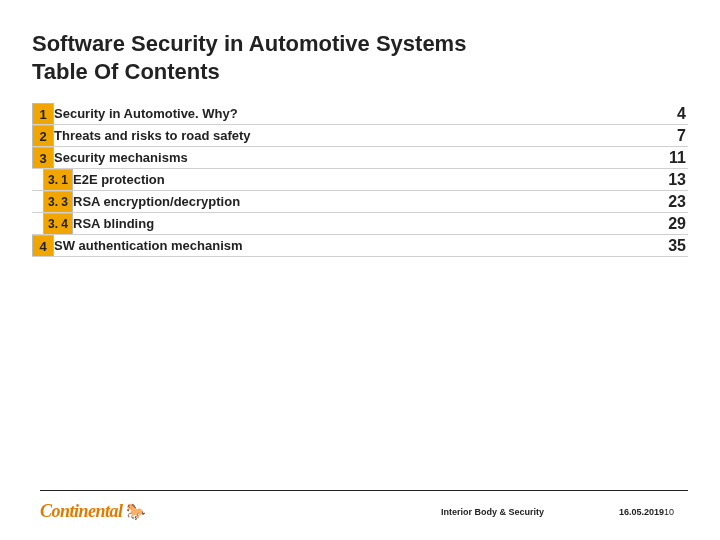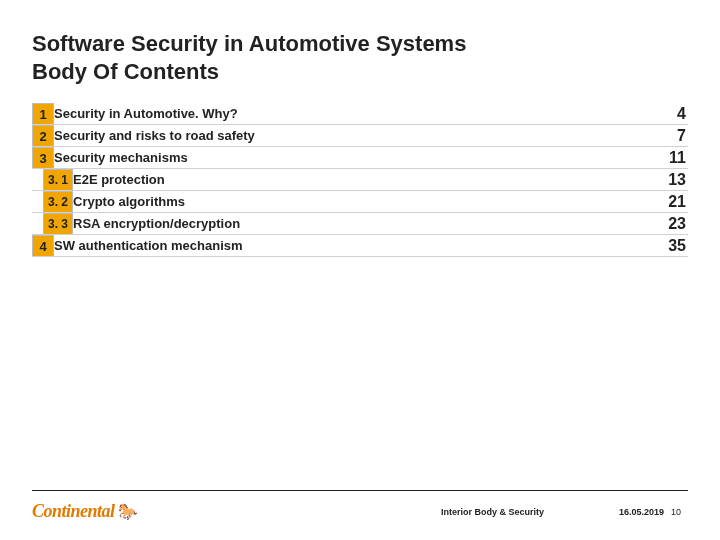--- a/index.html
+++ b/index.html
@@ -8,80 +8,80 @@
   .title-block { margin-bottom: 18px; }
   .title { font-size: 22px; font-weight: bold; color: #222; line-height: 1.25; }
   .toc { }
   .row { display: flex; align-items: stretch; border-bottom: 1px solid #d0d0d0; min-height: 22px; }
   .numcell { background: #f0a500; color: #222; font-weight: bold; font-size: 13px; display: flex; align-items: center; justify-content: center; border: 1px solid #bbb; border-bottom: none; }
   .numcell.top { width: 22px; }
   .gap-before-sub { width: 11px; }
   .numcell.sub { width: 30px; font-size: 12px; text-align: right; }
   .label { flex: 1; font-size: 13px; font-weight: bold; padding-left: 0; display: flex; align-items: center; }
   .page { width: 42px; font-size: 16px; font-weight: bold; display: flex; align-items: center; justify-content: flex-end; padding-right: 2px; }
-  .footer { position: absolute; left: 32px; right: 32px; bottom: 18px; }
+  .footer { position: absolute; left: 40px; right: 32px; bottom: 18px; }
   .rule { height: 1px; background: #222; margin-bottom: 10px; }
   .footrow { display: flex; align-items: center; font-size: 9px; color: #222; }
   .logo { display: flex; align-items: center; font-family: Georgia, 'Times New Roman', serif; font-weight: bold; font-style: italic; font-size: 18px; color: #e07b00; letter-spacing: -0.5px; }
   .horse { margin-left: 4px; font-style: normal; font-size: 16px; color: #e07b00; }
   .foot-center { flex: 1; text-align: right; font-weight: bold; font-size: 9px; }
   .foot-date { width: 120px; text-align: right; font-weight: bold; font-size: 9px; }
-  .foot-page { width: 24px; text-align: center; font-size: 9px; }
+  .foot-page { width: 24px; text-align: left; font-size: 9px; }
 </style>
 </head>
 <body>
 
 <div class="slide">
 
   <div class="title-block">
     <div class="title">Software Security in Automotive Systems</div>
-    <div class="title">Body Of Contents</div>
+    <div class="title">Table Of Contents</div>
   </div>
 
   <div class="toc">
 
     <div class="row">
       <div class="numcell top">1</div>
       <div class="label">Security in Automotive. Why?</div>
       <div class="page">4</div>
     </div>
 
     <div class="row">
       <div class="numcell top">2</div>
-      <div class="label">Security and risks to road safety</div>
+      <div class="label">Threats and risks to road safety</div>
       <div class="page">7</div>
     </div>
 
     <div class="row">
       <div class="numcell top">3</div>
       <div class="label">Security mechanisms</div>
       <div class="page">11</div>
     </div>
 
     <div class="row">
       <div class="gap-before-sub"></div>
       <div class="numcell sub">3. 1</div>
       <div class="label">E2E protection</div>
       <div class="page">13</div>
     </div>
 
-    <div class="row">
-      <div class="gap-before-sub"></div>
-      <div class="numcell sub">3. 2</div>
-      <div class="label">Crypto algorithms</div>
-      <div class="page">21</div>
-    </div>
 
     <div class="row">
       <div class="gap-before-sub"></div>
       <div class="numcell sub">3. 3</div>
       <div class="label">RSA encryption/decryption</div>
       <div class="page">23</div>
     </div>
 
+    <div class="row">
+      <div class="gap-before-sub"></div>
+      <div class="numcell sub">3. 4</div>
+      <div class="label">RSA blinding</div>
+      <div class="page">29</div>
+    </div>
 
     <div class="row">
       <div class="numcell top">4</div>
       <div class="label">SW authentication mechanism</div>
       <div class="page">35</div>
     </div>
 
   </div>
 
   <div class="footer">

